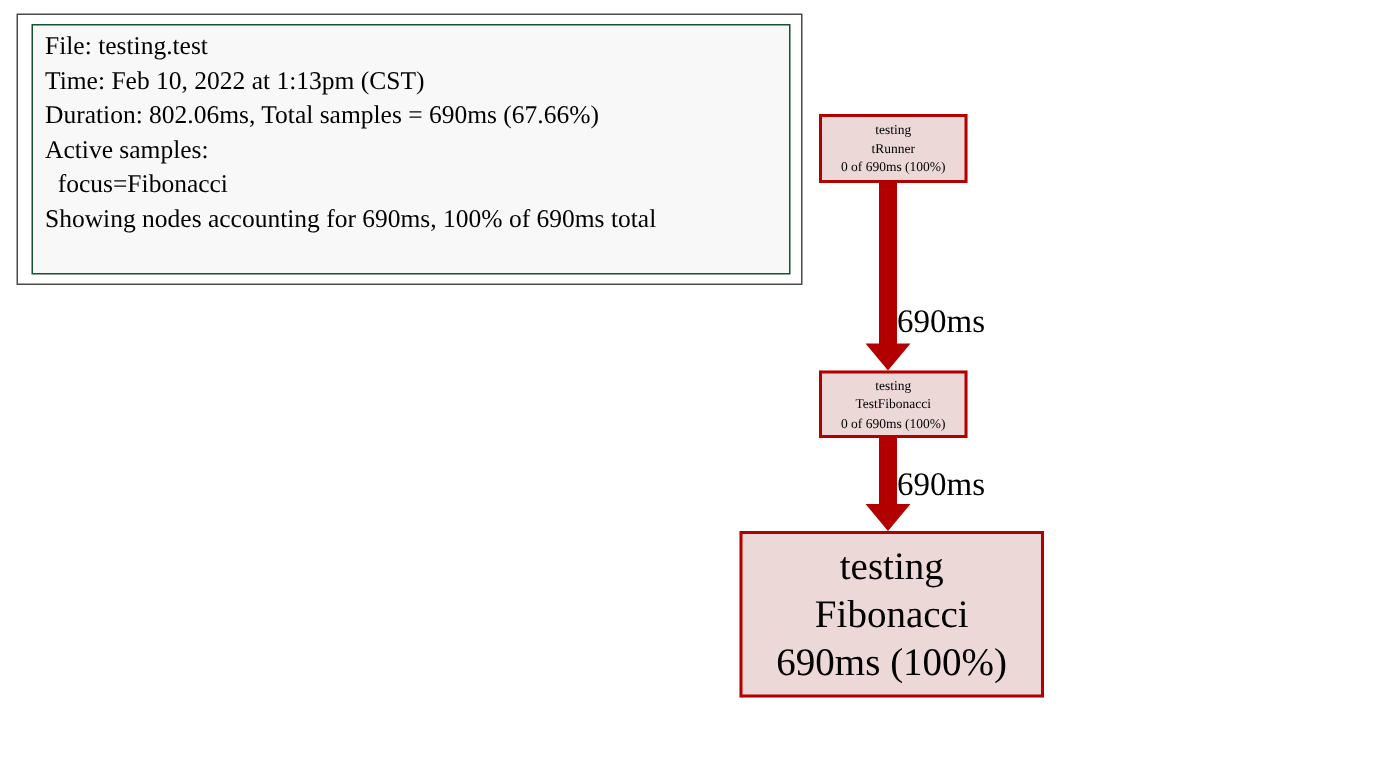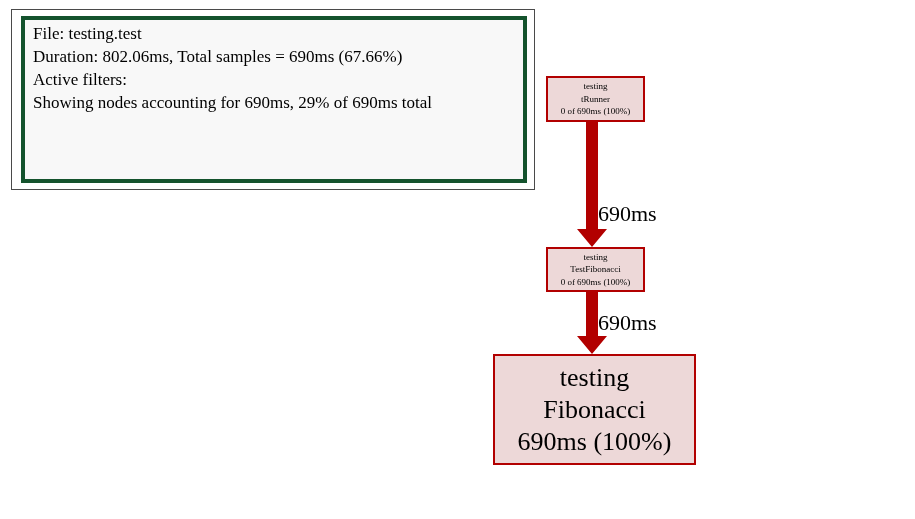--- a/index.html
+++ b/index.html
@@ -19,21 +19,21 @@
     overflow:hidden;
   }
   
   .legend-outer{
     position:absolute;left:11px;top:9px;width:524px;height:181px;
     border:1px solid #4a4a4a;
     background:var(--background);
   }
   .legend-inner{
     position:absolute;left:9px;top:6px;width:506px;height:167px;
-    border:4px solid #14532d;
+    border:1px solid #14532d;
     background:var(--legend-fill);
     padding:2px 4px 0 8px;
   }
   .legend-line{
     font-size:17px;line-height:23px;color:#000;
     white-space:pre;overflow:hidden;
   }
   
   .node{
     position:absolute;
@@ -58,23 +58,25 @@
   #edge-label-2{left:598px;top:313px;}
 </style>
 </head>
 <body>
 
 <div class="canvas">
 
   <div class="legend-outer">
     <div class="legend-inner">
       <div class="legend-line">File: testing.test</div>
+      <div class="legend-line">Time: Feb 10, 2022 at 1:13pm (CST)</div>
       <div class="legend-line">Duration: 802.06ms, Total samples = 690ms (67.66%)</div>
-      <div class="legend-line">Active filters:</div>
-      <div class="legend-line">Showing nodes accounting for 690ms, 29% of 690ms total</div>
+      <div class="legend-line">Active samples:</div>
+      <div class="legend-line">  focus=Fibonacci</div>
+      <div class="legend-line">Showing nodes accounting for 690ms, 100% of 690ms total</div>
     </div>
   </div>
 
   <svg class="edge-svg" width="915" height="519" viewBox="0 0 915 519">
     <path d="M586 122 H598 V229 H607 L592 247 L577 229 H586 Z" fill="#b20000"></path>
     <path d="M586 292 H598 V336 H607 L592 354 L577 336 H586 Z" fill="#b20000"></path>
   </svg>
 
   <span class="edge-label" id="edge-label-1">690ms</span>
   <span class="edge-label" id="edge-label-2">690ms</span>

